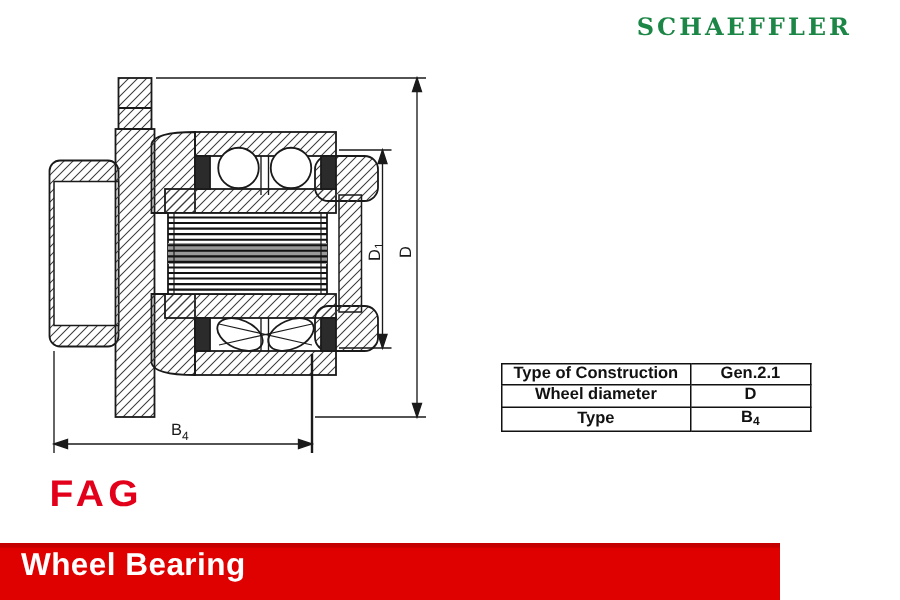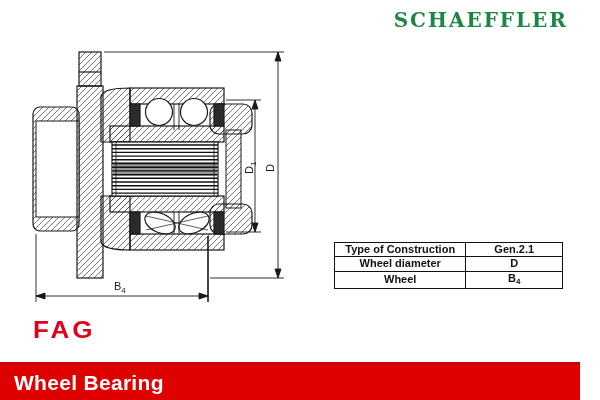--- a/index.html
+++ b/index.html
@@ -1,44 +1,44 @@
 <!DOCTYPE html>
 <html style="--schaeffler-green: #1C8646; --fag-red: #E2001A; --banner-red: #DF0000;"><head>
 <meta charset="utf-8">
 <style>
   html,body{margin:0;padding:0;background:#fff;}
   .page{position:relative;width:600px;height:400px;background:#ffffff;overflow:hidden;
         font-family:"Liberation Sans",sans-serif;}
 
   
   .schaeffler{position:absolute;top:8px;right:32px;
-    font-family:"DejaVu Serif",serif;font-weight:bold;font-size:20px;
+    font-family:"DejaVu Serif",serif;font-weight:bold;font-size:16px;
     letter-spacing:2px;color:var(--schaeffler-green,#1C8646);}
 
   
   .drawing{position:absolute;left:0;top:0;width:600px;height:400px;}
 
   
-  .spec-table{position:absolute;left:334px;top:242px;width:229px;
+  .spec-table{position:absolute;left:334px;top:242px;width:207px;
     border-collapse:collapse;font-size:11px;font-weight:bold;color:#111;}
   .spec-table td{border:1.2px solid #111;text-align:center;padding:0;height:13.3px;
     line-height:13.3px;white-space:nowrap;}
   .spec-table td.c1{width:131px;}
   .spec-table td.c2{width:97px;}
   .spec-table sub{font-size:8px;vertical-align:-2px;}
 
   
   .fag{position:absolute;left:33px;top:314px;
     font-family:"Liberation Sans",sans-serif;font-weight:900;font-size:26px;
     letter-spacing:3px;color:var(--fag-red,#E2001A);transform:scaleY(0.95);}
 
   
-  .banner{position:absolute;left:0;top:362px;width:580px;height:38px;
+  .banner{position:absolute;left:0;top:362px;width:520px;height:38px;
     background:var(--banner-red,#DF0000);border-top:3px solid #C40000;
-    box-sizing:border-box;display:flex;align-items:center;}
+    box-sizing:border-box;display:flex;}
   .banner-title{color:#fff;font-size:21px;font-weight:bold;margin-left:14px;
     letter-spacing:0.3px;}
 </style>
 </head>
 <body>
 
 <div class="page">
 
   <div class="schaeffler">SCHAEFFLER</div>
 
@@ -144,21 +144,21 @@
     <tbody>
         <tr>
       <td class="c1">Type of Construction</td>
       <td class="c2">Gen.2.1</td>
     </tr>
     <tr>
       <td class="c1">Wheel diameter</td>
       <td class="c2">D</td>
     </tr>
     <tr>
-      <td class="c1">Wheel</td>
+      <td class="c1">Type</td>
       <td class="c2"><span>B</span><sub>4</sub></td>
     </tr>
   </tbody>
     </table>
 
   <div class="fag">FAG</div>
 
   <div class="banner">
     <span class="banner-title">Wheel Bearing</span>
   </div>

